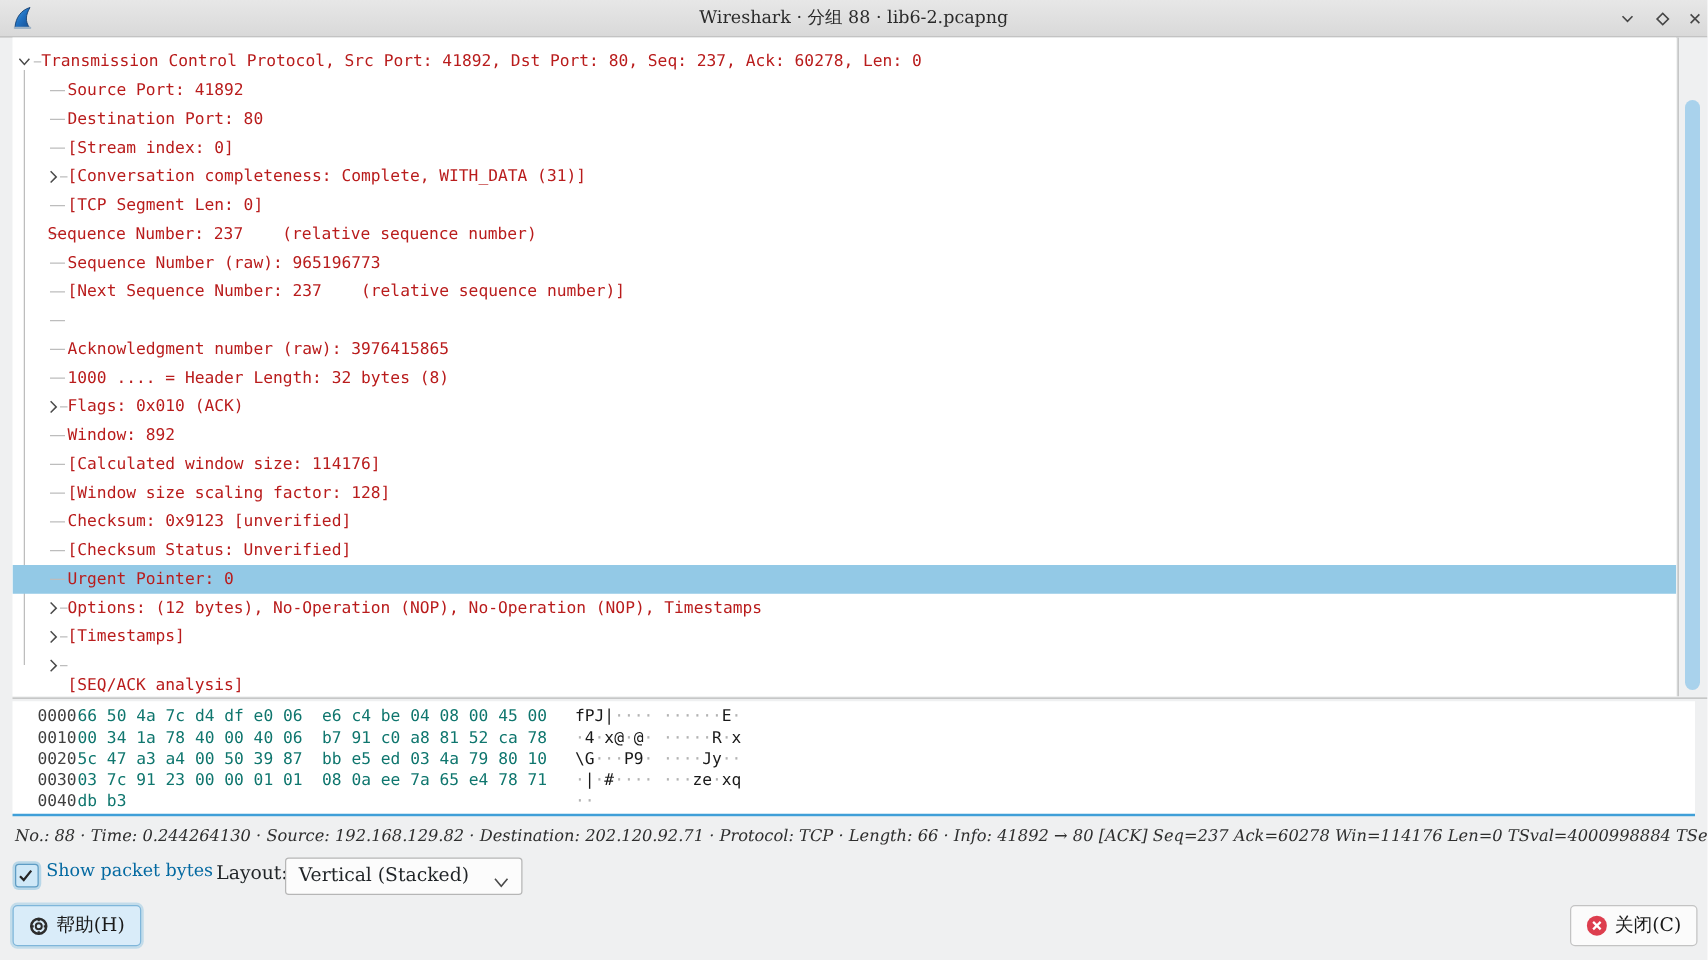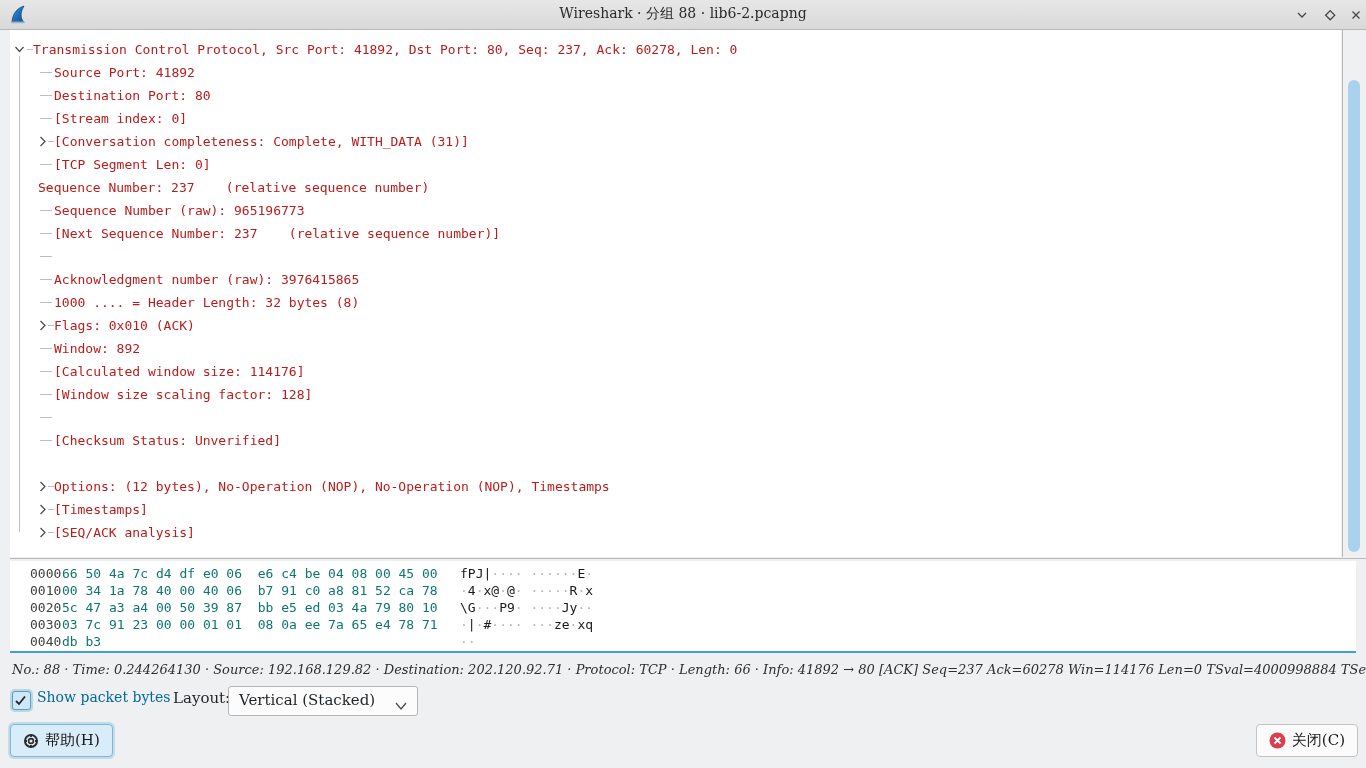--- a/index.html
+++ b/index.html
@@ -161,31 +161,32 @@
       <div class="tree-row" style="top: 192px;"><span class="dash" style="left:30px;width:12px"></span><span class="lbl" style="left: 44px;">[Next Sequence Number: 237    (relative sequence number)]</span></div>
       <div class="tree-row" style="top: 215px;"><span class="dash" style="left:30px;width:12px"></span></div>
       <div class="tree-row" style="top: 238px;"><span class="dash" style="left:30px;width:12px"></span><span class="lbl" style="left: 44px;">Acknowledgment number (raw): 3976415865</span></div>
       <div class="tree-row" style="top: 261px;"><span class="dash" style="left:30px;width:12px"></span><span class="lbl" style="left: 44px;">1000 .... = Header Length: 32 bytes (8)</span></div>
       <div class="tree-row" style="top: 284px;"><svg class="chev" style="left:26px" viewBox="0 0 13 13">
           <polyline points="4.5,2 9,6.5 4.5,11" fill="none" stroke="#4a4a4a" stroke-width="1.2"></polyline>
         </svg><span class="dash" style="left:38px;width:6px"></span><span class="lbl" style="left: 44px;">Flags: 0x010 (ACK)</span></div>
       <div class="tree-row" style="top: 307px;"><span class="dash" style="left:30px;width:12px"></span><span class="lbl" style="left: 44px;">Window: 892</span></div>
       <div class="tree-row" style="top: 330px;"><span class="dash" style="left:30px;width:12px"></span><span class="lbl" style="left: 44px;">[Calculated window size: 114176]</span></div>
       <div class="tree-row" style="top: 353px;"><span class="dash" style="left:30px;width:12px"></span><span class="lbl" style="left: 44px;">[Window size scaling factor: 128]</span></div>
-      <div class="tree-row" style="top: 376px;"><span class="dash" style="left:30px;width:12px"></span></div>
+      <div class="tree-row" style="top: 376px;"><span class="dash" style="left:30px;width:12px"></span><span class="lbl" style="left: 44px;">Checksum: 0x9123 [unverified]</span></div>
       <div class="tree-row" style="top: 399px;"><span class="dash" style="left:30px;width:12px"></span><span class="lbl" style="left: 44px;">[Checksum Status: Unverified]</span></div>
+      <div class="tree-row sel" style="top: 422px;"><span class="dash" style="left:30px;width:12px"></span><span class="lbl" style="left: 44px;">Urgent Pointer: 0</span></div>
       <div class="tree-row" style="top: 445px;"><svg class="chev" style="left:26px" viewBox="0 0 13 13">
           <polyline points="4.5,2 9,6.5 4.5,11" fill="none" stroke="#4a4a4a" stroke-width="1.2"></polyline>
         </svg><span class="dash" style="left:38px;width:6px"></span><span class="lbl" style="left: 44px;">Options: (12 bytes), No-Operation (NOP), No-Operation (NOP), Timestamps</span></div>
       <div class="tree-row" style="top: 468px;"><svg class="chev" style="left:26px" viewBox="0 0 13 13">
           <polyline points="4.5,2 9,6.5 4.5,11" fill="none" stroke="#4a4a4a" stroke-width="1.2"></polyline>
         </svg><span class="dash" style="left:38px;width:6px"></span><span class="lbl" style="left: 44px;">[Timestamps]</span></div>
       <div class="tree-row" style="top: 491px;"><svg class="chev" style="left:26px" viewBox="0 0 13 13">
           <polyline points="4.5,2 9,6.5 4.5,11" fill="none" stroke="#4a4a4a" stroke-width="1.2"></polyline>
-        </svg><span class="dash" style="left:38px;width:6px"></span><span class="lbl" style="left: 44px;">[SEQ/ACK analysis]</span></div>
+        </svg><span class="dash" style="left:38px;width:6px"></span><span class="lbl" style="left: 44px; margin-top: 16px;">[SEQ/ACK analysis]</span></div>
     </div>
   <div class="scroll-gutter">
     <div class="scroll-thumb"></div>
   </div>
 </div>
 
 <div class="hex-pane" id="hex-pane">
     <div class="hex-row" style="top: 4px;"><span class="hex-off">0000</span><span class="hex-bytes">66 50 4a 7c d4 df e0 06  e6 c4 be 04 08 00 45 00</span><span class="hex-ascii"><span>f</span><span>P</span><span>J</span><span>|</span><span class="dim">·</span><span class="dim">·</span><span class="dim">·</span><span class="dim">·</span><span> </span><span class="dim">·</span><span class="dim">·</span><span class="dim">·</span><span class="dim">·</span><span class="dim">·</span><span class="dim">·</span><span>E</span><span class="dim">·</span></span></div>
     <div class="hex-row" style="top: 21px;"><span class="hex-off">0010</span><span class="hex-bytes">00 34 1a 78 40 00 40 06  b7 91 c0 a8 81 52 ca 78</span><span class="hex-ascii"><span class="dim">·</span><span>4</span><span class="dim">·</span><span>x</span><span>@</span><span class="dim">·</span><span>@</span><span class="dim">·</span><span> </span><span class="dim">·</span><span class="dim">·</span><span class="dim">·</span><span class="dim">·</span><span class="dim">·</span><span>R</span><span class="dim">·</span><span>x</span></span></div>
     <div class="hex-row" style="top: 38px;"><span class="hex-off">0020</span><span class="hex-bytes">5c 47 a3 a4 00 50 39 87  bb e5 ed 03 4a 79 80 10</span><span class="hex-ascii"><span>\</span><span>G</span><span class="dim">·</span><span class="dim">·</span><span class="dim">·</span><span>P</span><span>9</span><span class="dim">·</span><span> </span><span class="dim">·</span><span class="dim">·</span><span class="dim">·</span><span class="dim">·</span><span>J</span><span>y</span><span class="dim">·</span><span class="dim">·</span></span></div>

